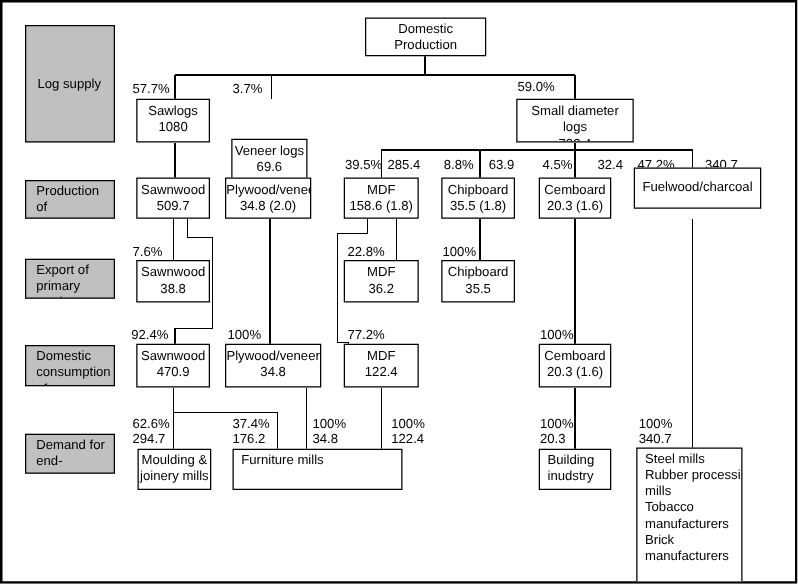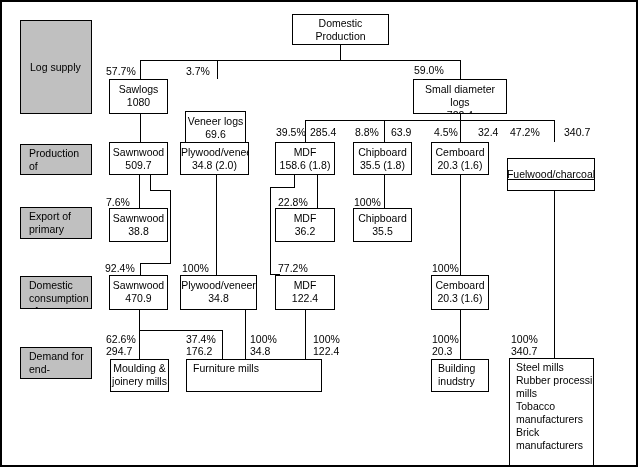--- a/index.html
+++ b/index.html
@@ -121,21 +121,21 @@
     <div>158.6  (1.8)</div>
   </div>
   <div class="node" style="left:351px;top:140px;width:59px;height:33px;">
     <div>Chipboard</div>
     <div>35.5  (1.8)</div>
   </div>
   <div class="node" style="left:429px;top:140px;width:58px;height:33px;">
     <div>Cemboard</div>
     <div>20.3  (1.6)</div>
   </div>
-  <div class="node single" style="left:505px;top:156px;width:88px;height:33px;text-decoration:underline;">
+  <div class="node single" style="left:505px;top:132px;width:102px;height:33px;">
     <div>Fuelwood/charcoal</div>
   </div>
 
   <div class="pct" style="left:104px;top:194px;">7.6%</div>
   <div class="pct" style="left:276px;top:194px;">22.8%</div>
   <div class="pct" style="left:352px;top:194px;">100%</div>
 
   <div class="node" style="left:107px;top:206px;width:59px;height:34px;">
     <div>Sawnwood</div>
     <div>38.8</div>

